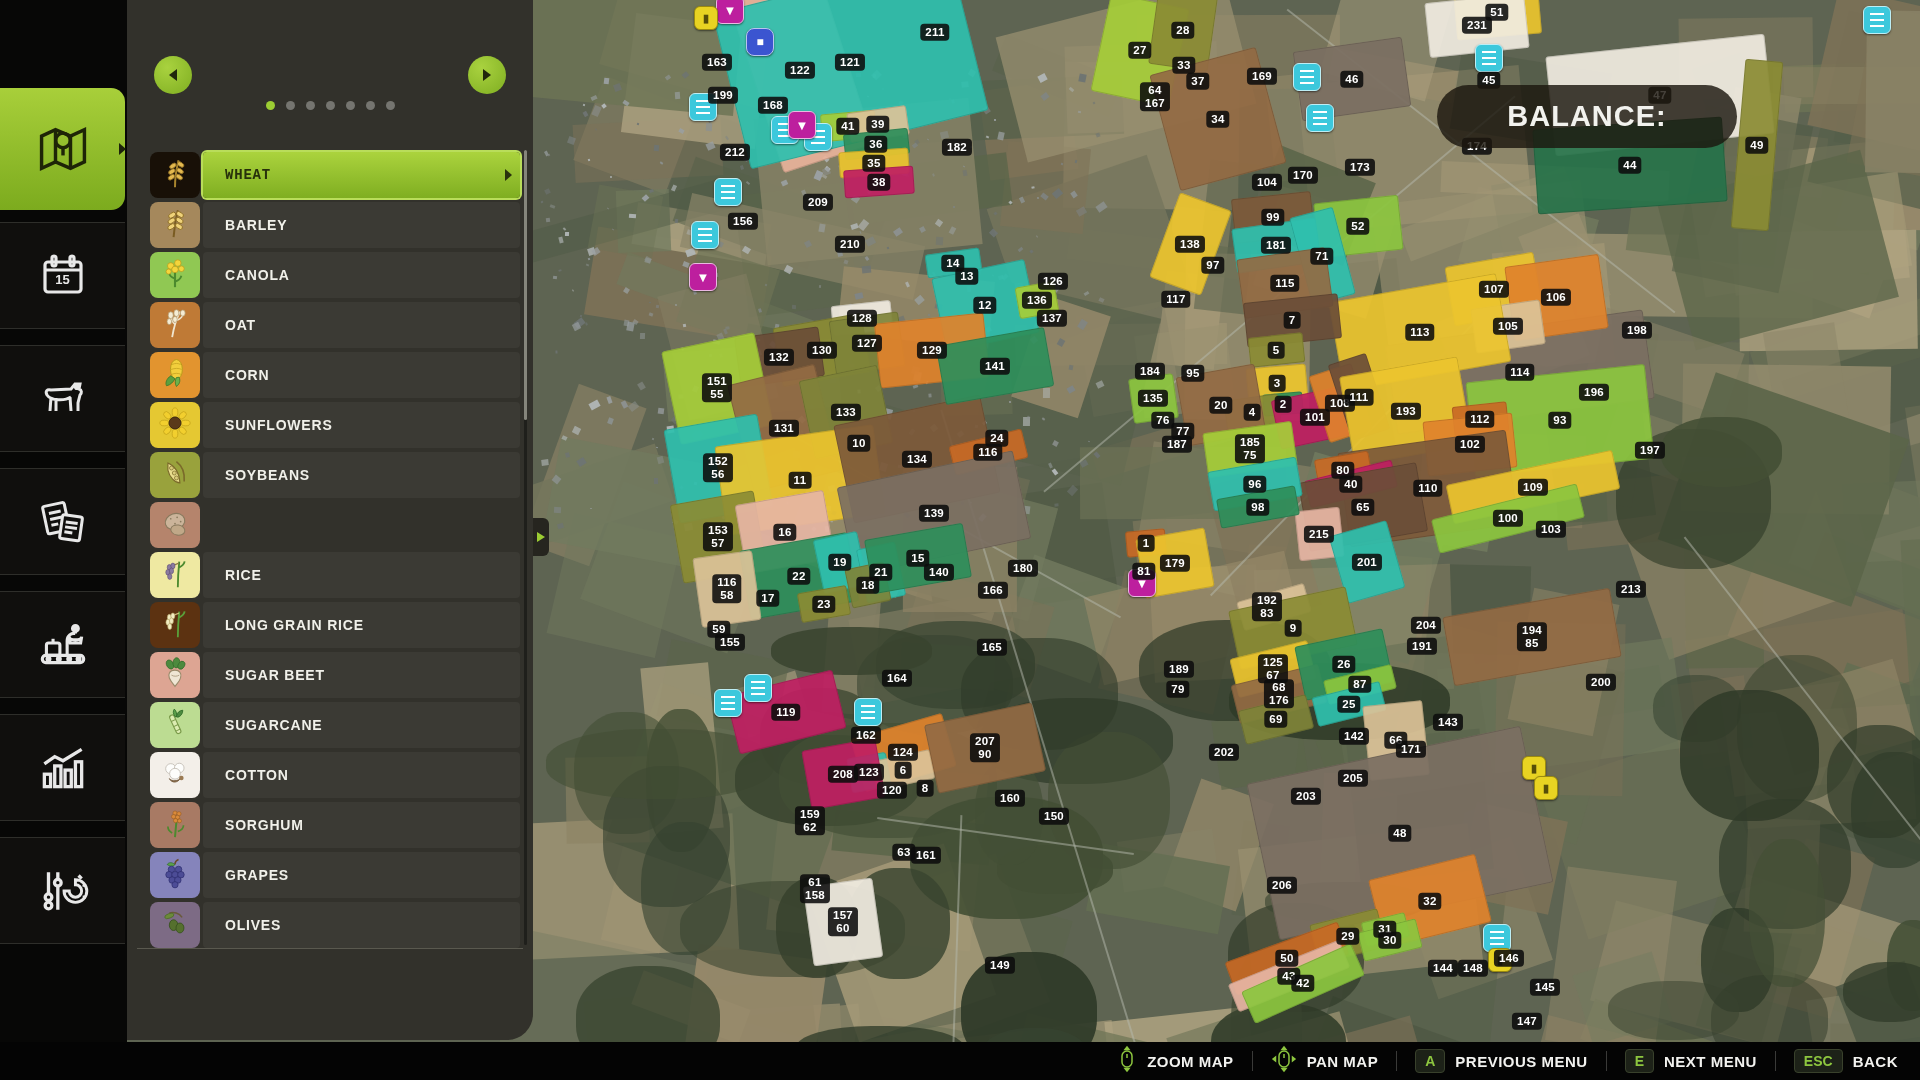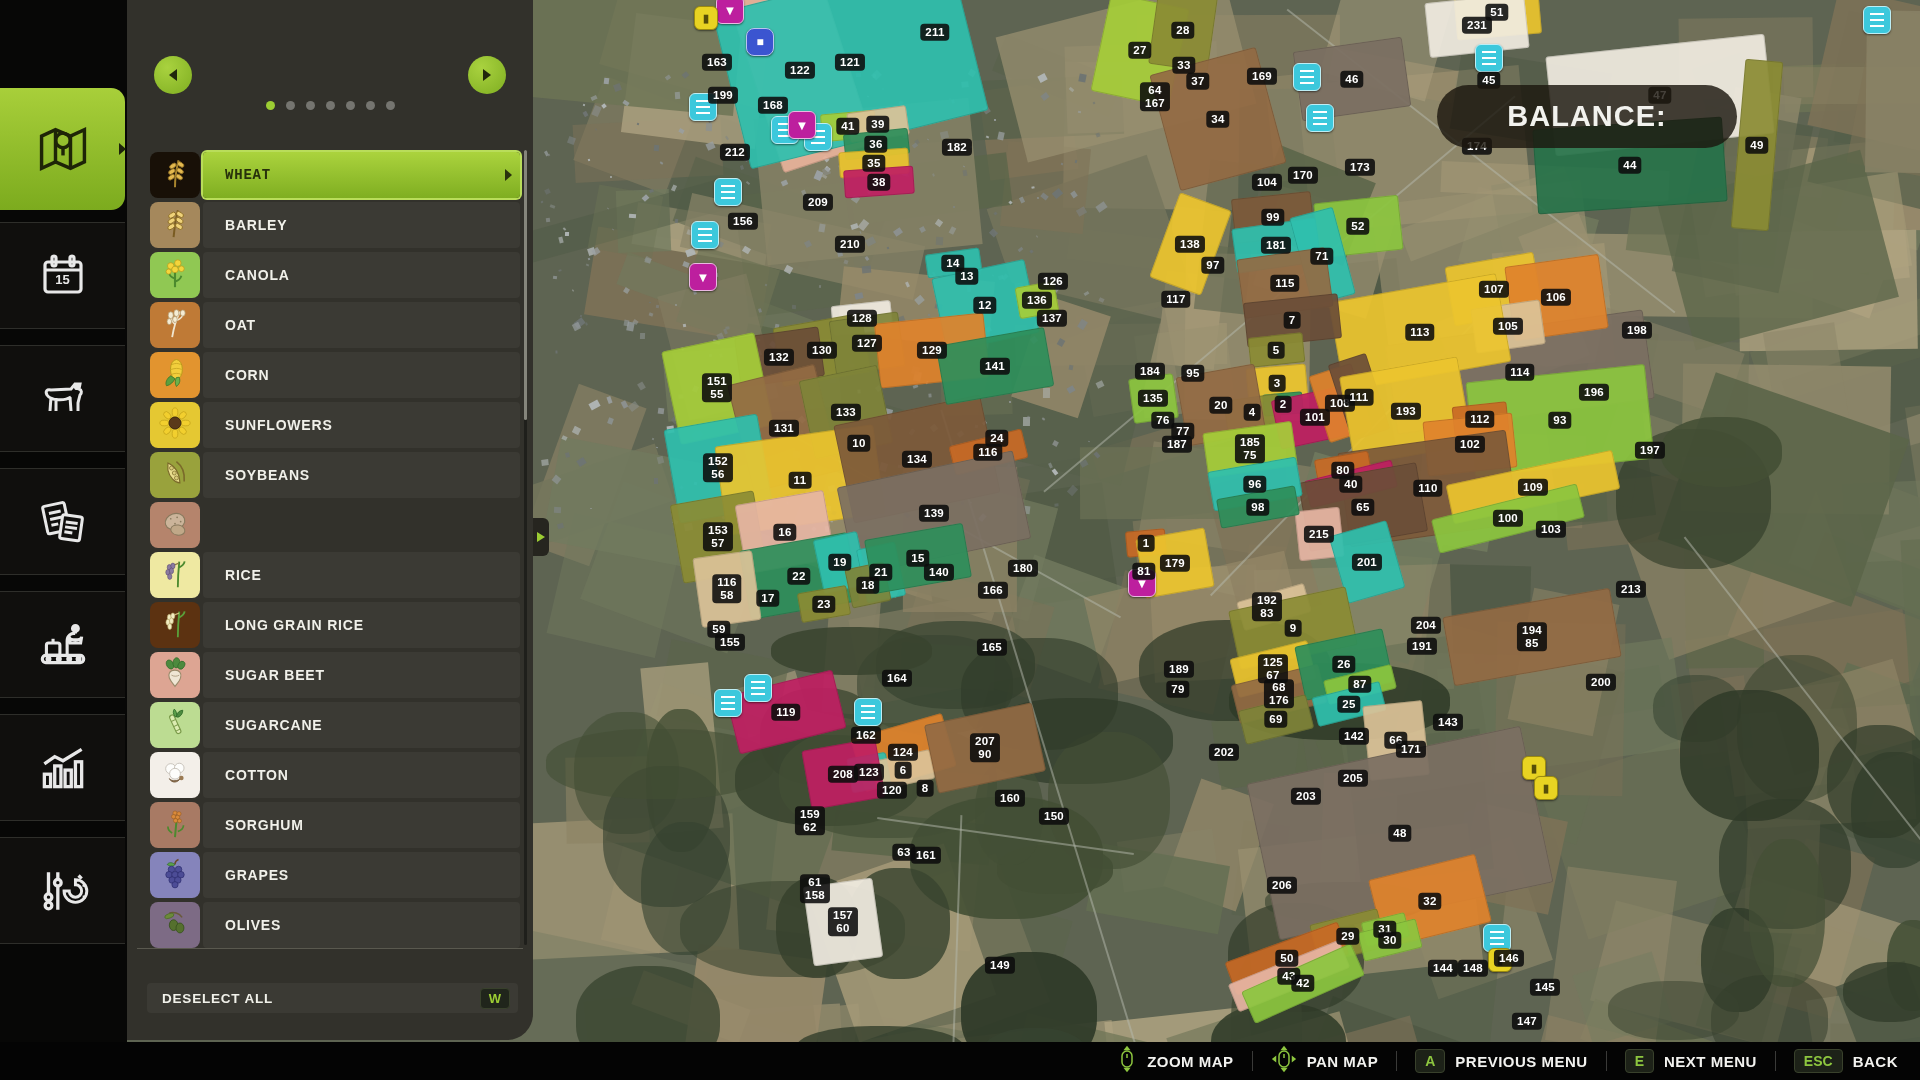--- a/index.html
+++ b/index.html
@@ -1447,24 +1447,20 @@
         </div>
     <div class="cbar">
           <span class="clabel">OLIVES</span>
         </div>
   </div>
     </div>
   <div id="scroll">
       <div id="thumb"></div>
     </div>
   <div id="panel-sep"></div>
-  <div id="deselect">
-    <span class="dl">DESELECT ALL</span>
-    <span class="key">W</span>
-  </div>
 </div>
 <div id="map-tab">
     <div class="tri-r"></div>
   </div>
 
 <div id="bbar">
     <div class="hint">
       <span><svg width="20" height="28" viewBox="0 0 20 28" fill="none" stroke="#8dc63f" stroke-width="1.5">
           <path d="M10 2 L8 4.5 H12 Z M10 26 L8 23.5 H12 Z" fill="#8dc63f"></path>
           <rect x="5" y="6" width="10" height="16" rx="5"></rect>

